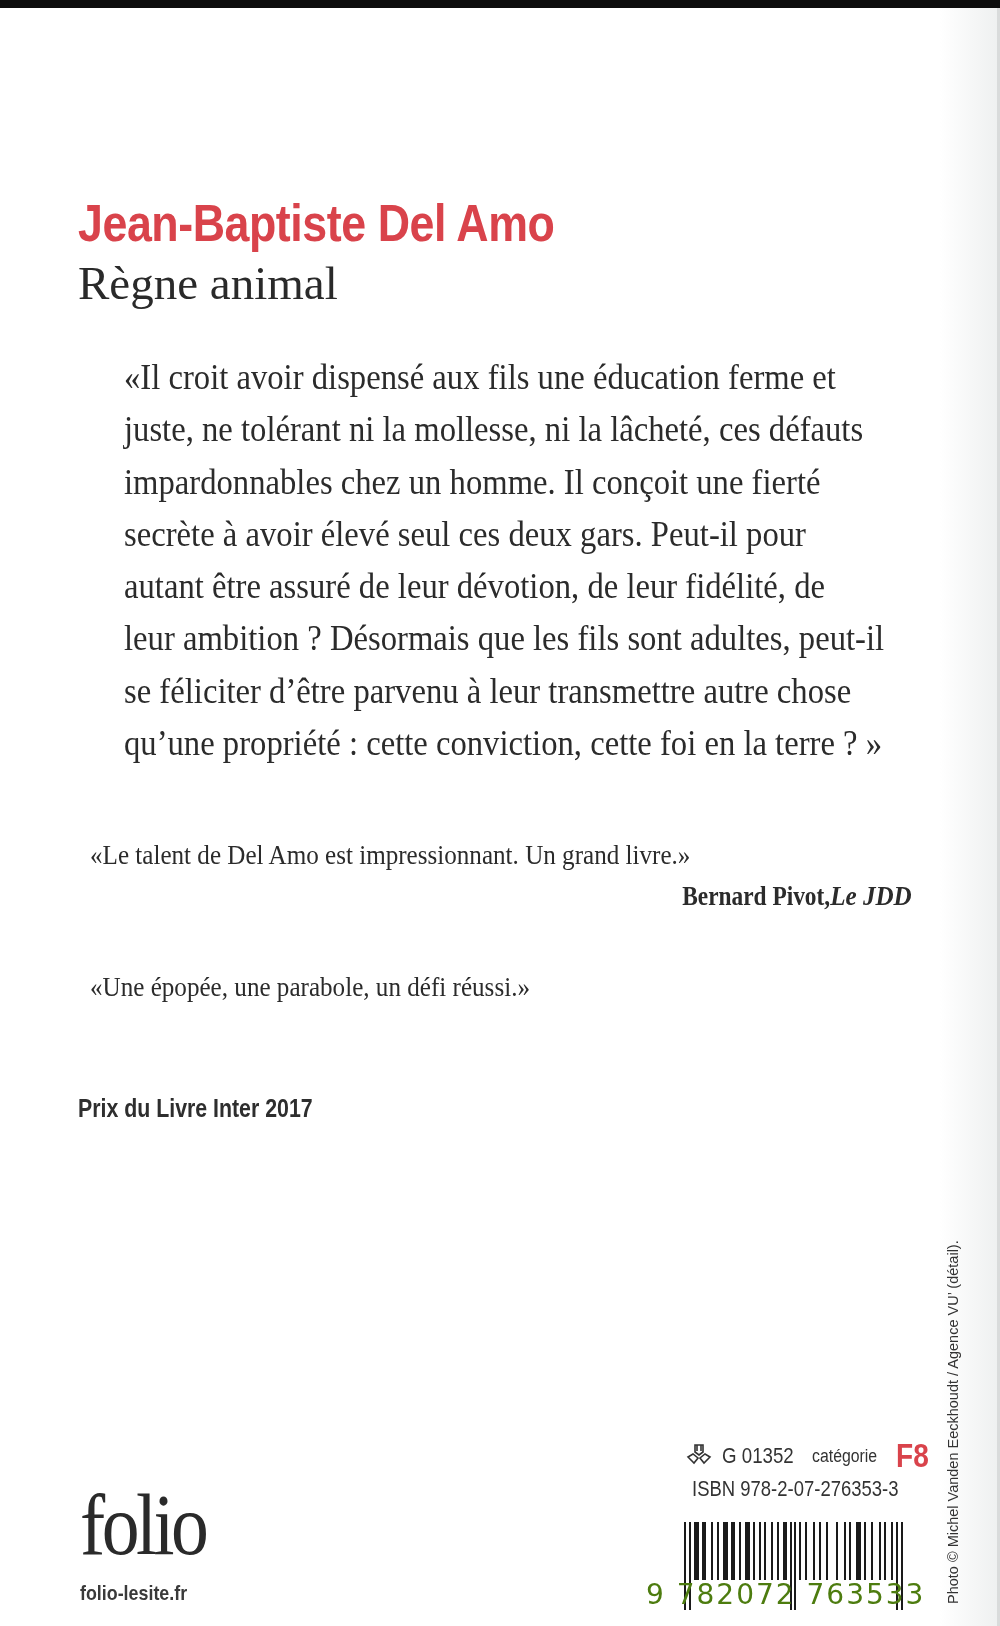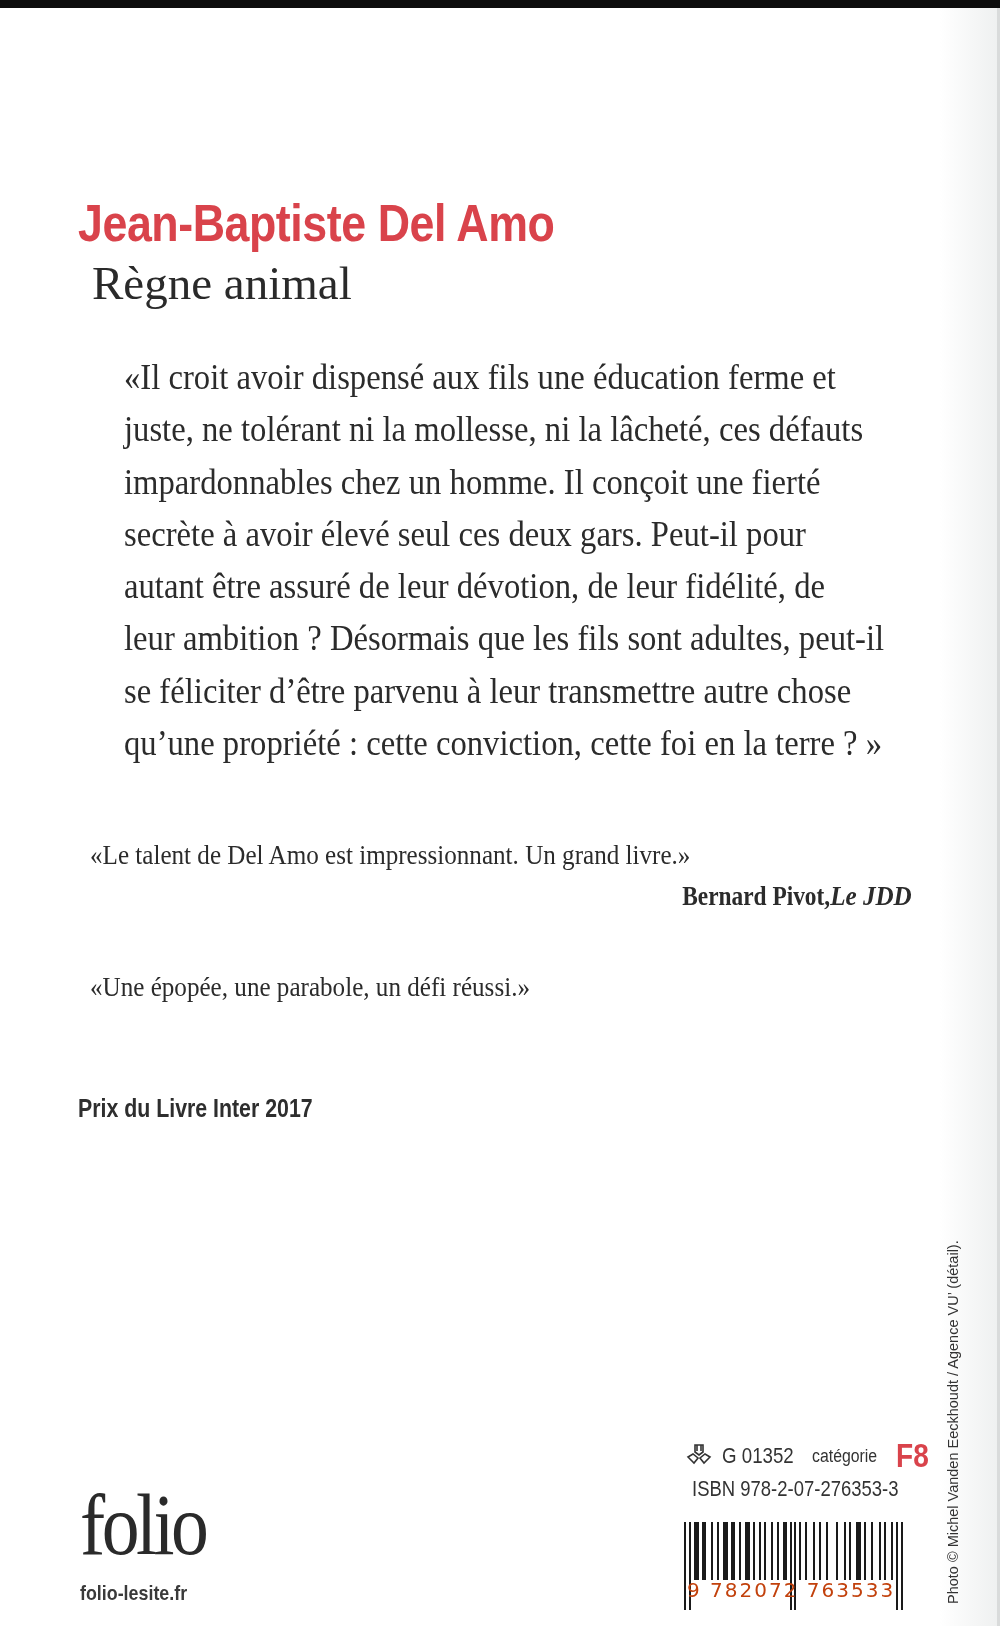--- a/index.html
+++ b/index.html
@@ -16,21 +16,21 @@
   }
   .right-edge { position: absolute; right: 0; top: 8px; width: 3px; height: 1618px; background: #d9dbdb; }
 
   .author {
     position: absolute; left: 78px; top: 193px;
     font-family: "Liberation Sans", sans-serif; font-weight: bold;
     font-size: 52px; letter-spacing: -0.5px; color: #d9434b;
     transform: scaleX(0.86); transform-origin: left top; white-space: nowrap;
   }
   .title {
-    position: absolute; left: 92px; top: 256px;
+    position: absolute; left: 78px; top: 256px;
     font-size: 47px; color: #2a2a2a; white-space: nowrap;
   }
   .excerpt {
     position: absolute; left: 78px; top: 351px; width: 860px; margin-left: 46px;
   }
   .excerpt .line {
     font-size: 35.5px; line-height: 52.3px; color: #2b2b2b; white-space: nowrap;
     transform: scaleX(0.92); transform-origin: left center;
   }
   .review { position: absolute; left: 90px; width: 822px; }
@@ -76,22 +76,22 @@
   .cat-line .gcode { font-size: 22px; transform: scaleX(0.85); transform-origin: left center; display: inline-block; width: 88px; }
   .cat-line .catlabel { font-size: 18px; margin-left: 2px; transform: scaleX(0.88); transform-origin: left center; display: inline-block; width: 84px; }
   .cat-line .catval { font-size: 33px; font-weight: bold; color: #d9434b; transform: scaleX(0.85); transform-origin: left center; display: inline-block; }
   .isbn {
     position: absolute; left: 692px; top: 1476px;
     font-family: "Liberation Sans", sans-serif; font-size: 22px; color: #333; white-space: nowrap;
     transform: scaleX(0.84); transform-origin: left top;
   }
   .barcode { position: absolute; left: 684px; top: 1522px; width: 224px; height: 88px; }
   .barcode-digits {
-    position: absolute; left: 687px; top: 1578px;
-    font-family: "DejaVu Sans", sans-serif; font-size: 20px; color: #c2410c; letter-spacing: 2px; white-space: nowrap;
+    position: absolute; left: 646px; top: 1578px;
+    font-family: "DejaVu Sans", sans-serif; font-size: 28px; color: #4d7c0f; letter-spacing: 2px; white-space: nowrap;
   }
   .photo-credit-wrap { position: absolute; left: 945px; top: 1214px; width: 22px; height: 390px; }
   .photo-credit-wrap span {
     position: absolute; left: 0; top: 390px; white-space: nowrap;
     font-family: "Liberation Sans", sans-serif; font-size: 14.5px; color: #333;
     transform: rotate(-90deg); transform-origin: left top;
   }
 </style>
 </head>
 <body>

